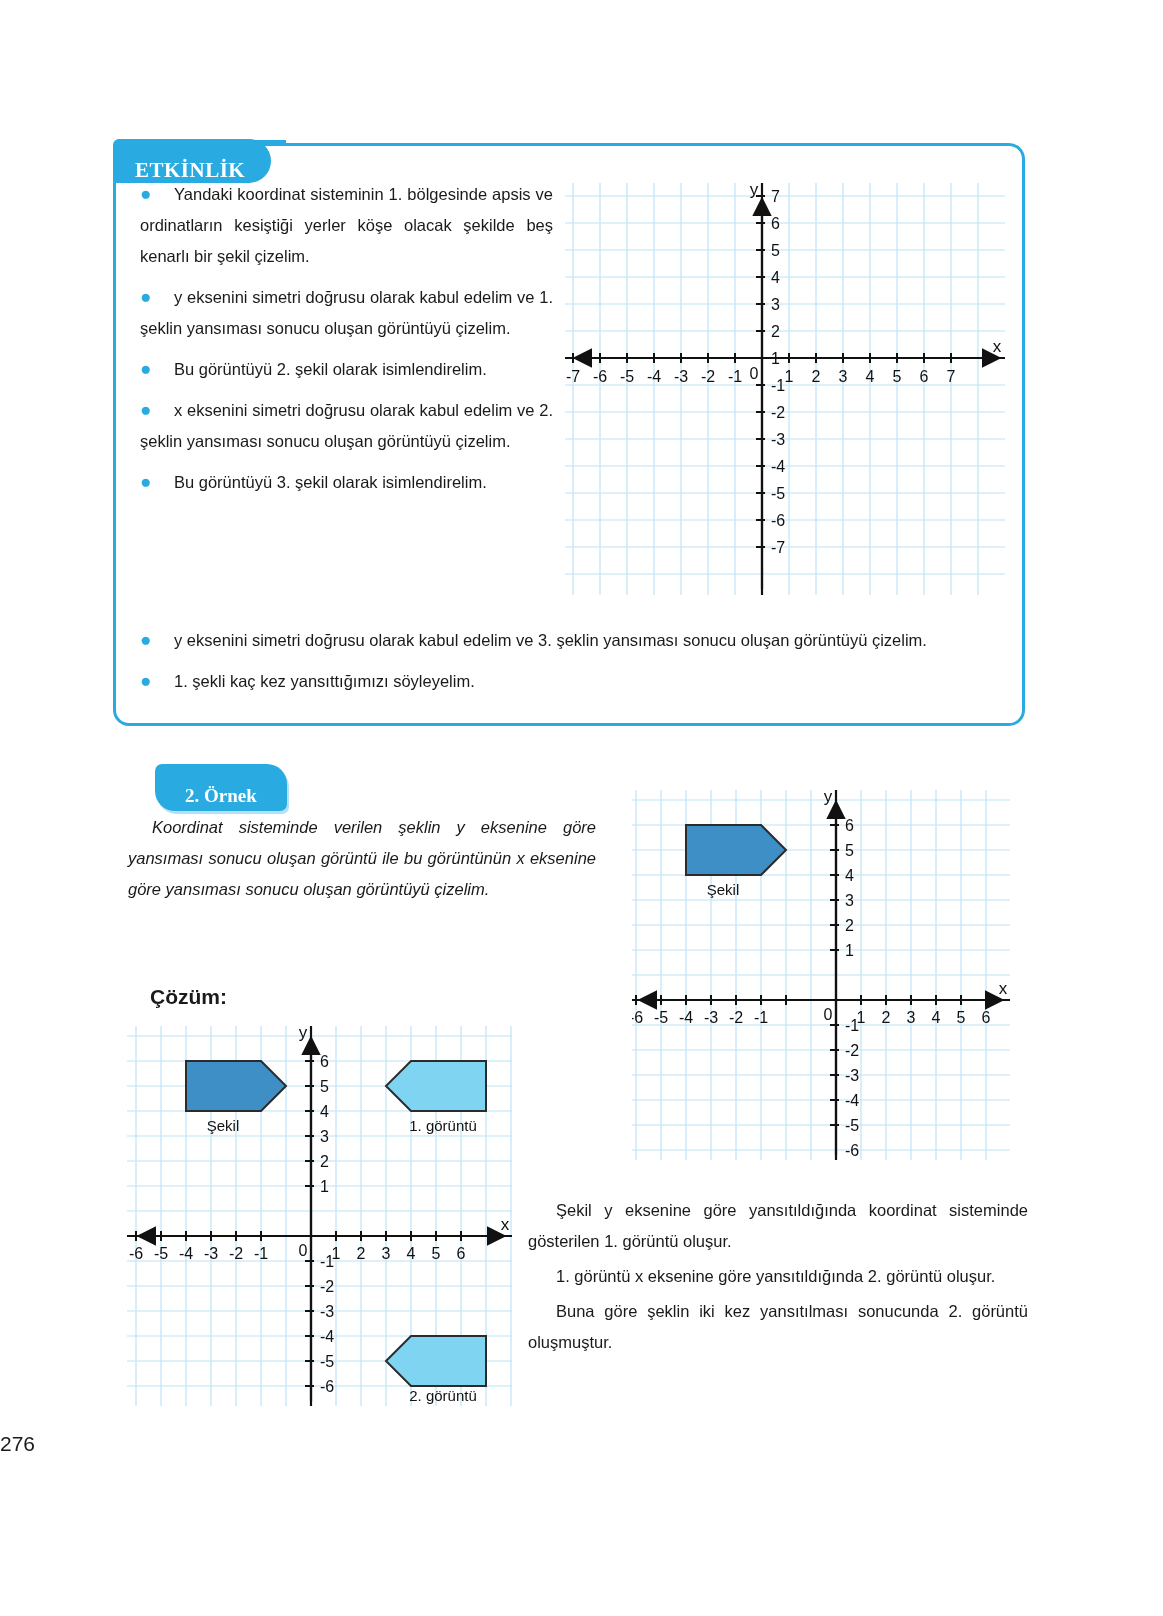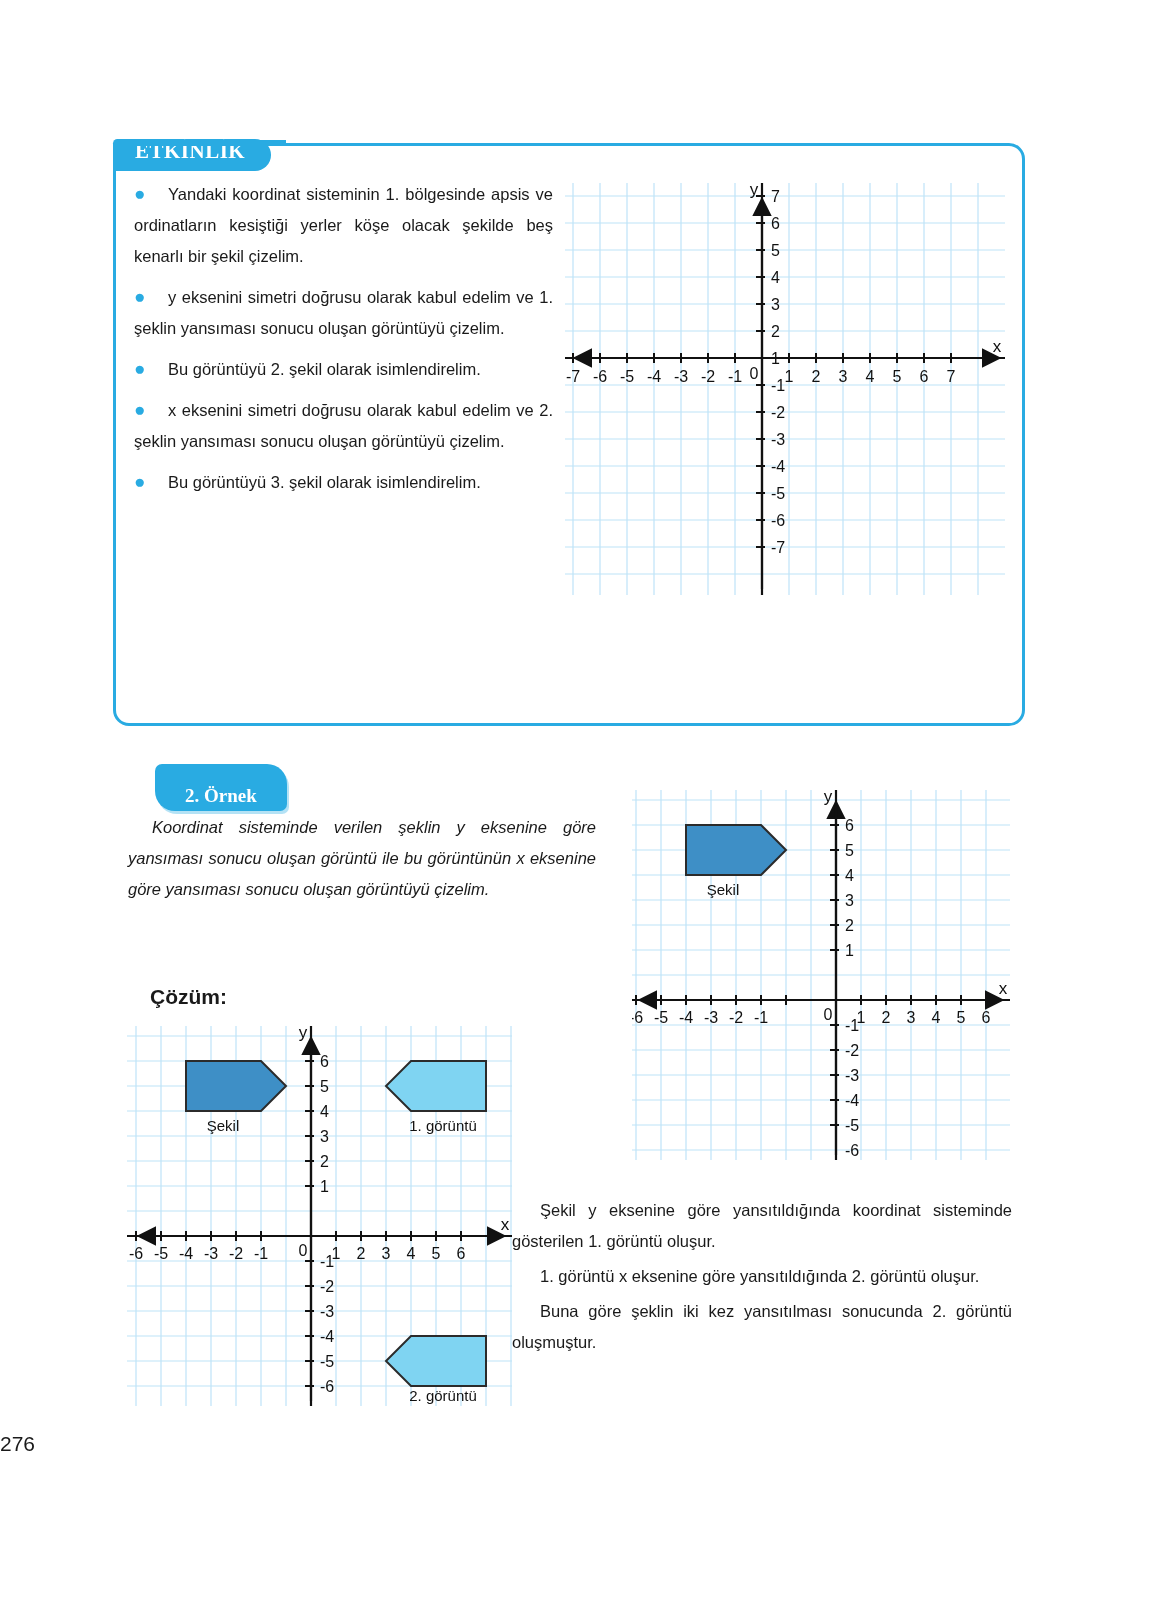--- a/index.html
+++ b/index.html
@@ -19,25 +19,25 @@
     left:113px; top:143px;
     width:912px; height:583px;
     border:3px solid #29ABE2;
     border-radius:16px;
     box-sizing:border-box;
     background:#fff;
   }
   .activity-tab {
     position:absolute;
     left:113px; top:139px;
-    height:32px;
+    height:44px;
     padding:0 26px 0 22px;
     background:#29ABE2;
     border-radius:6px 22px 22px 0;
-    display:flex; align-items:flex-start;
+    display:flex; align-items:flex-end;
     z-index:4;
   }
   .activity-tab span {
     font-family:"Liberation Serif", serif;
     font-weight:bold;
     font-size:21px;
     letter-spacing:.5px;
     color:#ffffff;
   }
   .tab-mask {
@@ -57,21 +57,21 @@
     position:absolute;
     left:128px; top:624px;
     width:880px;
   }
   .bullet-para {
     position:relative;
     font-size:16.5px;
     line-height:31px;
     text-align:justify;
     text-align-last:left;
-    margin:0 0 9px 6px;
+    margin:0 0 9px 12px;
     padding-left:0;
   }
   .bullet-para .bdot {
     display:inline-block;
     width:34px;
     text-align:center;
     color:#29ABE2;
     font-size:19px;
     line-height:31px;
     vertical-align:baseline;
@@ -113,21 +113,21 @@
   .cozum {
     position:absolute;
     left:150px; top:985px;
     font-size:21px;
     font-weight:bold;
   }
 
   
   .explain {
     position:absolute;
-    left:512px; top:1195px;
+    left:528px; top:1195px;
     width:500px;
   }
   .explain p {
     font-size:16.5px;
     line-height:31px;
     text-align:justify;
     text-align-last:left;
     margin:0 0 4px 0;
     text-indent:28px;
   }
@@ -159,20 +159,24 @@
   <div class="tab-mask"></div>
 
   <div class="act-text">
     <p class="bullet-para"><span class="bdot">●</span><span>Yandaki koordinat sisteminin 1. bölgesinde apsis ve ordinatların kesiştiği yerler köşe olacak şekilde beş kenarlı bir şekil çizelim.</span></p>
     <p class="bullet-para"><span class="bdot">●</span><span>y eksenini simetri doğrusu olarak kabul edelim ve 1. şeklin yansıması sonucu oluşan görüntüyü çizelim.</span></p>
     <p class="bullet-para"><span class="bdot">●</span><span>Bu görüntüyü 2. şekil olarak isimlendirelim.</span></p>
     <p class="bullet-para"><span class="bdot">●</span><span>x eksenini simetri doğrusu olarak kabul edelim ve 2. şeklin yansıması sonucu oluşan görüntüyü çizelim.</span></p>
     <p class="bullet-para"><span class="bdot">●</span><span>Bu görüntüyü 3. şekil olarak isimlendirelim.</span></p>
   </div>
 
+  <div class="act-wide">
+    <p class="bullet-para"><span class="bdot">●</span><span>y eksenini simetri doğrusu olarak kabul edelim ve 3. şeklin yansıması sonucu oluşan görüntüyü çizelim.</span></p>
+    <p class="bullet-para"><span class="bdot">●</span><span>1. şekli kaç kez yansıttığımızı söyleyelim.</span></p>
+  </div>
 
   <div class="grid-wrap" style="left:565px; top:183px;">
     <svg width="440" height="412" viewBox="0 0 440 412">
       <rect x="0" y="0" width="440" height="412" fill="#ffffff"></rect>
       <g stroke="#BEE3F8" stroke-width="1.2">
         <line x1="8" y1="0" x2="8" y2="412"></line>
           <line x1="35" y1="0" x2="35" y2="412"></line>
         <line x1="62" y1="0" x2="62" y2="412"></line>
           <line x1="89" y1="0" x2="89" y2="412"></line>
         <line x1="116" y1="0" x2="116" y2="412"></line>

